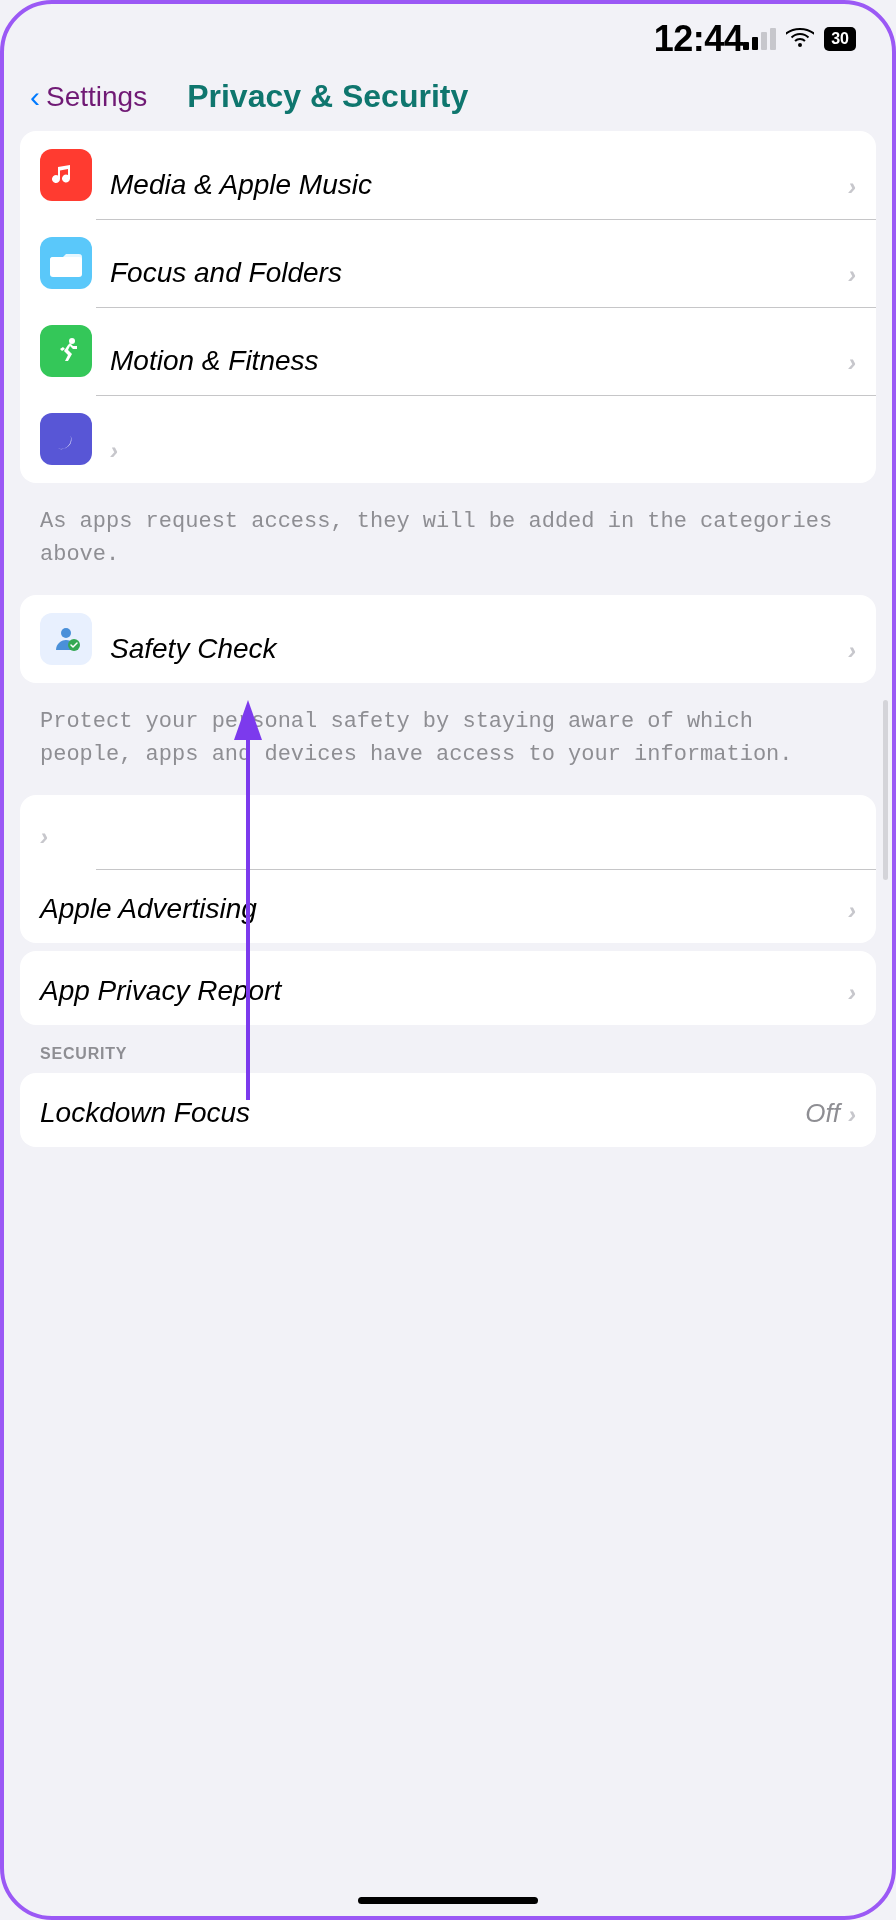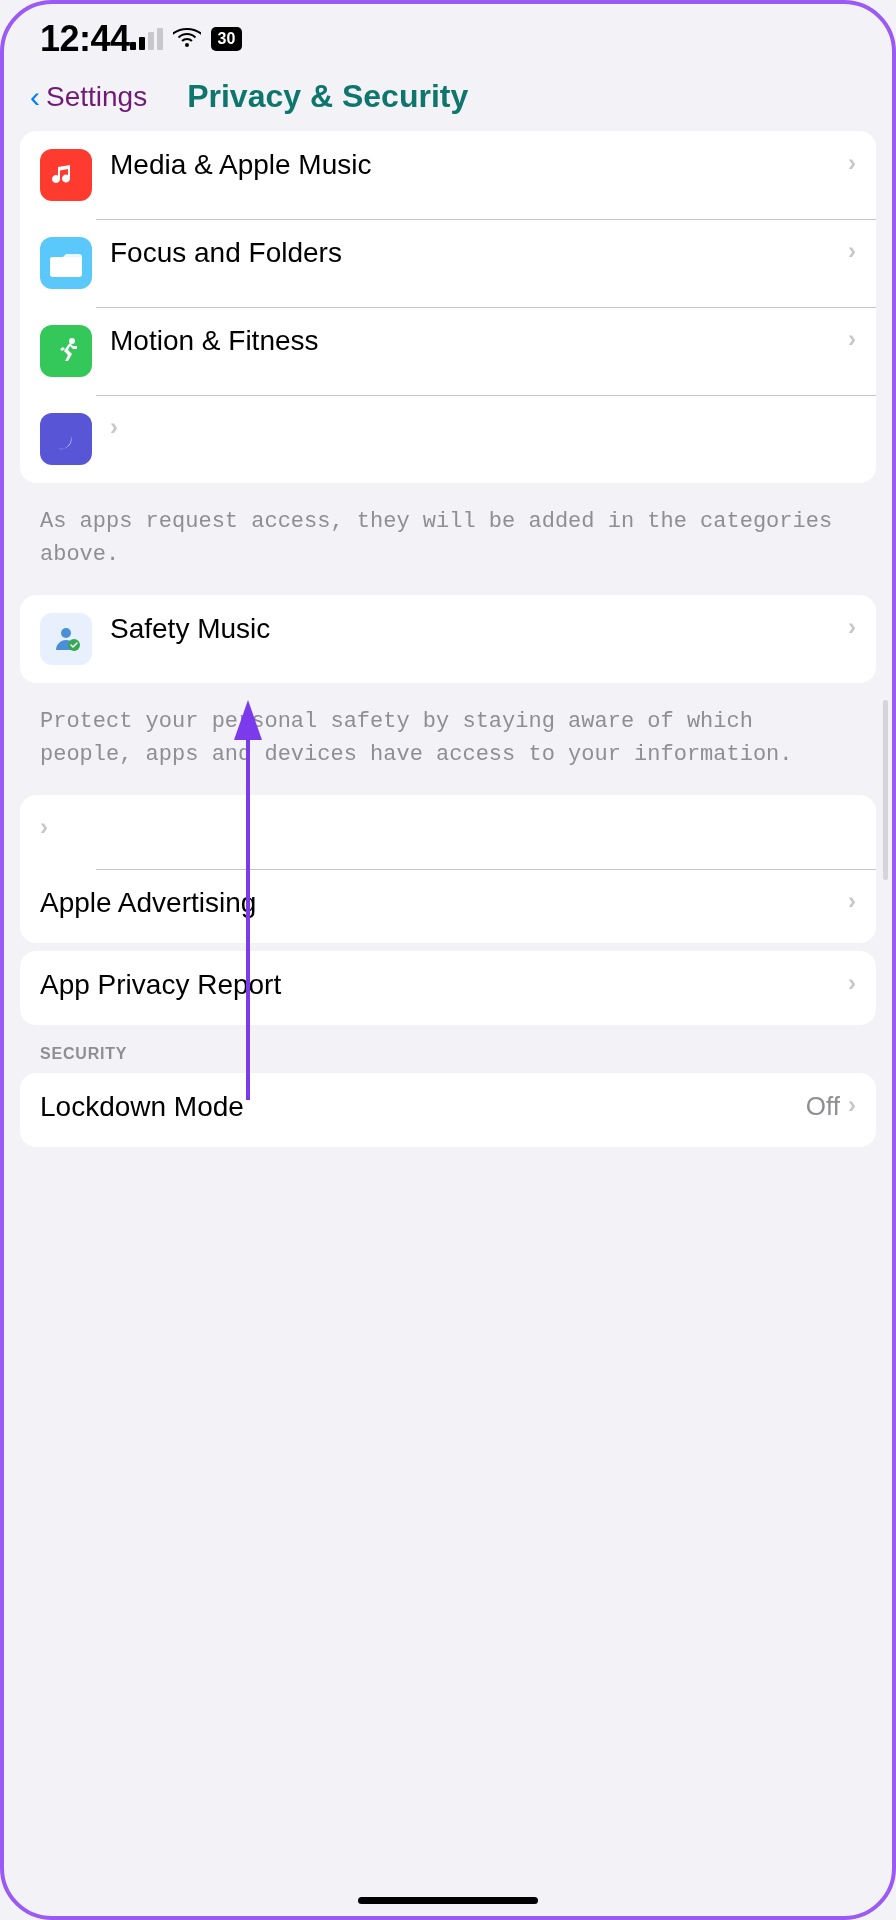--- a/index.html
+++ b/index.html
@@ -20,23 +20,23 @@
       top: 0; left: 0; right: 0; bottom: 0;
       border: 4px solid #9b59f5;
       border-radius: 52px;
       pointer-events: none;
       z-index: 999;
     }
 
     
     .status-bar {
       display: flex;
-      justify-content: flex-start;
-      align-items: center;
-      padding: 18px 40px 8px 40px;
+      justify-content: flex-end;
+      align-items: center;
+      padding: 18px 40px 8px 24px;
       background: #f2f2f7;
     }
 
     .status-time {
       font-size: 36px;
       font-weight: 700;
       color: #000;
       letter-spacing: -0.5px;
     }
 
@@ -123,25 +123,26 @@
     
     .settings-group {
       background: #fff;
       border-radius: 16px;
       margin-bottom: 8px;
       overflow: hidden;
     }
 
     .settings-row {
       display: flex;
-      align-items: flex-start;
+      align-items: flex-end;
       padding: 18px 20px;
       position: relative;
       cursor: pointer;
       min-height: 74px;
+      font-style: italic;
     }
 
     .settings-row:not(:last-child)::after {
       content: '';
       position: absolute;
       bottom: 0;
       left: 76px;
       right: 0;
       height: 0.5px;
       background: #c6c6c8;
@@ -336,21 +337,21 @@
     <div class="settings-row">
       <div class="safety-person" style="margin-right:18px; flex-shrink:0;">
         <svg width="38" height="38" viewBox="0 0 38 38">
           <rect width="38" height="38" rx="10" fill="#e8f0fe"></rect>
           <circle cx="19" cy="13" r="5" fill="#4a90d9"></circle>
           <path d="M9 30c0-5.52 4.48-10 10-10s10 4.48 10 10H9z" fill="#4a90d9"></path>
           <circle cx="27" cy="25" r="6" fill="#34a853"></circle>
           <path d="M24 25l2 2 4-4" stroke="white" stroke-width="1.5" fill="none" stroke-linecap="round" stroke-linejoin="round"></path>
         </svg>
       </div>
-      <span class="row-label">Safety Music</span>
+      <span class="row-label">Safety Check</span>
       <span class="row-chevron">›</span>
     </div>
   </div>
 
   <div class="caption-text">Protect your personal safety by staying aware of which people, apps and devices have access to your information.</div>
 
   <div class="settings-group">
     <div class="settings-row">
       <span class="row-chevron">›</span>
     </div>
@@ -363,21 +364,21 @@
   <div class="settings-group">
     <div class="settings-row">
       <span class="row-label">App Privacy Report</span>
       <span class="row-chevron">›</span>
     </div>
   </div>
 
   <div class="section-label">SECURITY</div>
   <div class="settings-group">
     <div class="settings-row">
-      <span class="row-label">Lockdown Mode</span>
+      <span class="row-label">Lockdown Focus</span>
       <span class="row-value">Off</span>
       <span class="row-chevron">›</span>
     </div>
   </div>
 
 </div>
 
 <div class="scrollbar"></div>
 
 <svg class="arrow-annotation" xmlns="http://www.w3.org/2000/svg">

